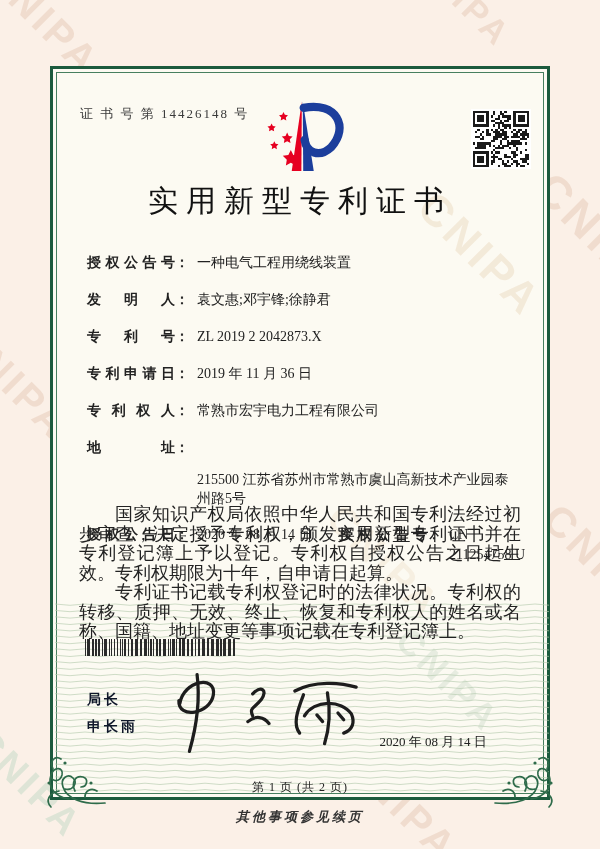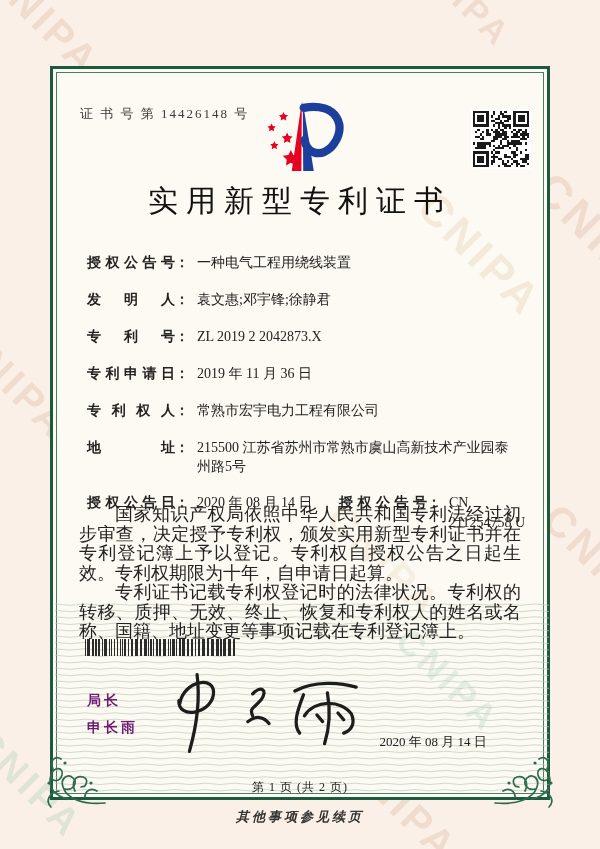--- a/index.html
+++ b/index.html
@@ -42,28 +42,28 @@
   .fields{position:absolute;left:34px;top:184px;width:440px;font-size:14px;}
   .frow{display:flex;margin-bottom:17px;line-height:20px;}
   .flabel{
     display:inline-block;width:88px;flex:0 0 88px;
     text-align:justify;text-align-last:justify;font-weight:bold;color:#222;
   }
   .fcolon{flex:0 0 auto;font-weight:bold;margin:0 2px 0 0;}
   .fvalue{margin-left:6px;color:#222;}
   .frow .half1{display:flex;width:252px;flex:0 0 252px;}
   .frow .half2{display:flex;}
-  .addr .fvalue{display:inline-block;width:320px;line-height:19px;}
+  .addr .fvalue{display:inline-block;width:320px;line-height:19px;margin-top:32px;}
   
   .paras{position:absolute;left:26px;right:26px;top:426px;font-size:18px;line-height:19.5px;text-align:justify;color:#222;margin-top:10px;}
   .paras p{margin:0;text-indent:2em;}
   
   .barcode{position:absolute;left:32px;top:570px;width:158px;height:17px;display:flex;align-items:stretch;}
   .barcode i{display:block;background:#2b2b2b;}
-  .signer{position:absolute;left:34px;top:618px;font-size:14px;font-weight:bold;letter-spacing:3px;line-height:27px;color:#701a75;}
+  .signer{position:absolute;left:34px;top:618px;font-size:14px;font-weight:bold;letter-spacing:3px;line-height:27px;color:#0f172a;font-family:Liberation Mono, monospace;}
   .signature{position:absolute;left:100px;top:596px;pointer-events:none;}
   .issue-date{position:absolute;left:290px;top:664px;width:180px;text-align:center;font-size:13px;color:#222;}
   .page-num{position:absolute;left:0;right:0;top:710px;text-align:center;font-size:12px;letter-spacing:1px;color:#222;}
   .bottom-note{
     position:absolute;left:0;right:0;top:808px;text-align:center;
     font-size:13px;font-style:italic;letter-spacing:3px;color:#333;font-weight:bold;
   }
 </style>
 </head>
 <body>

